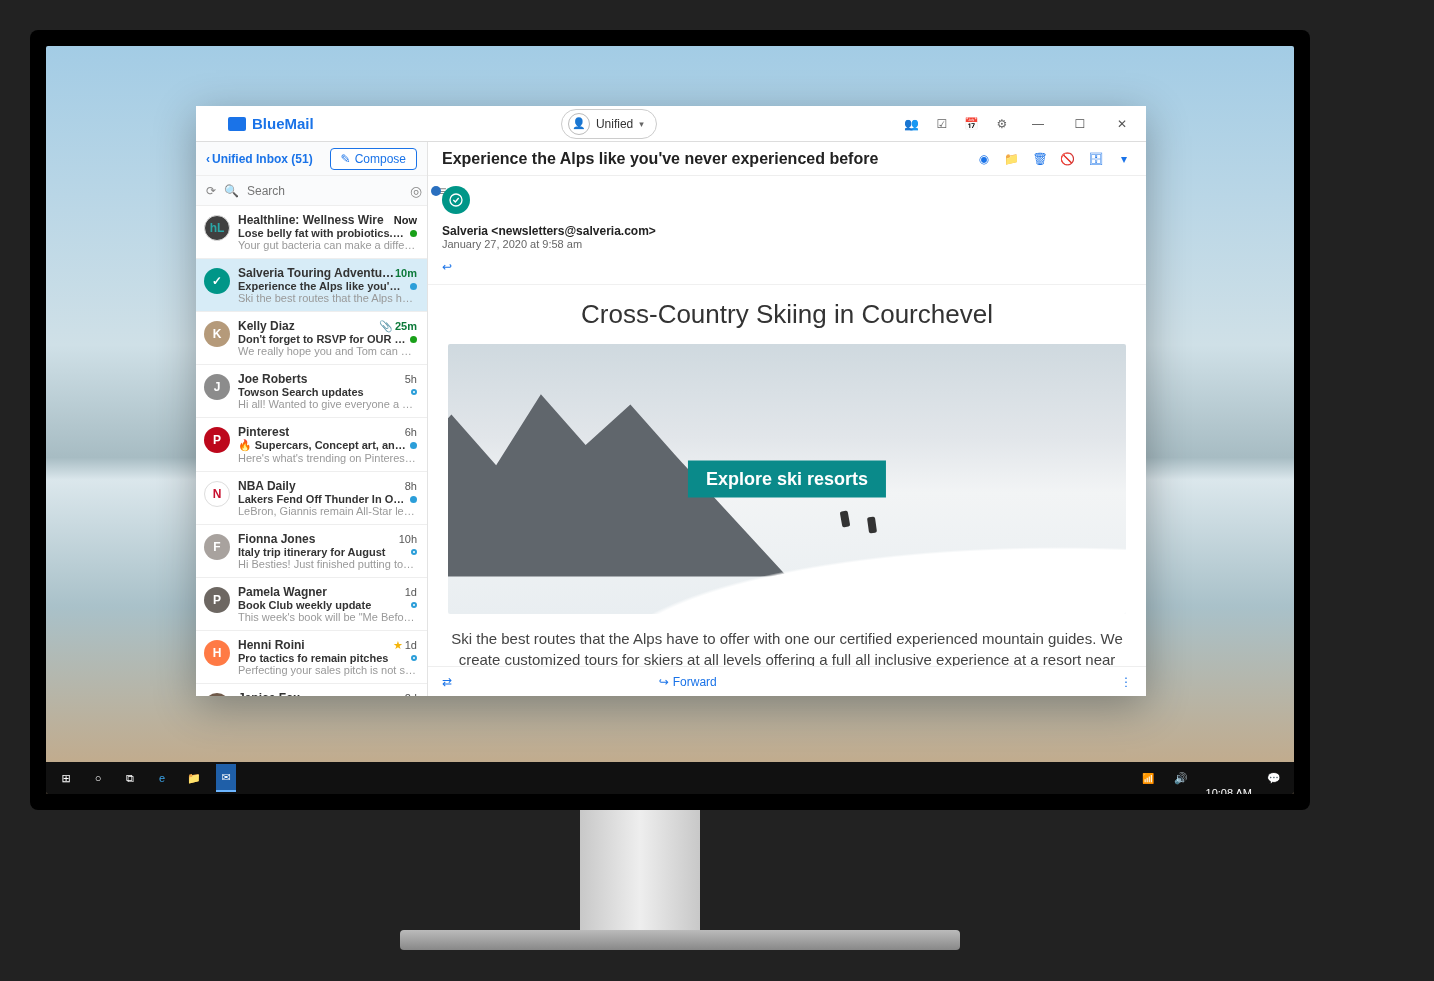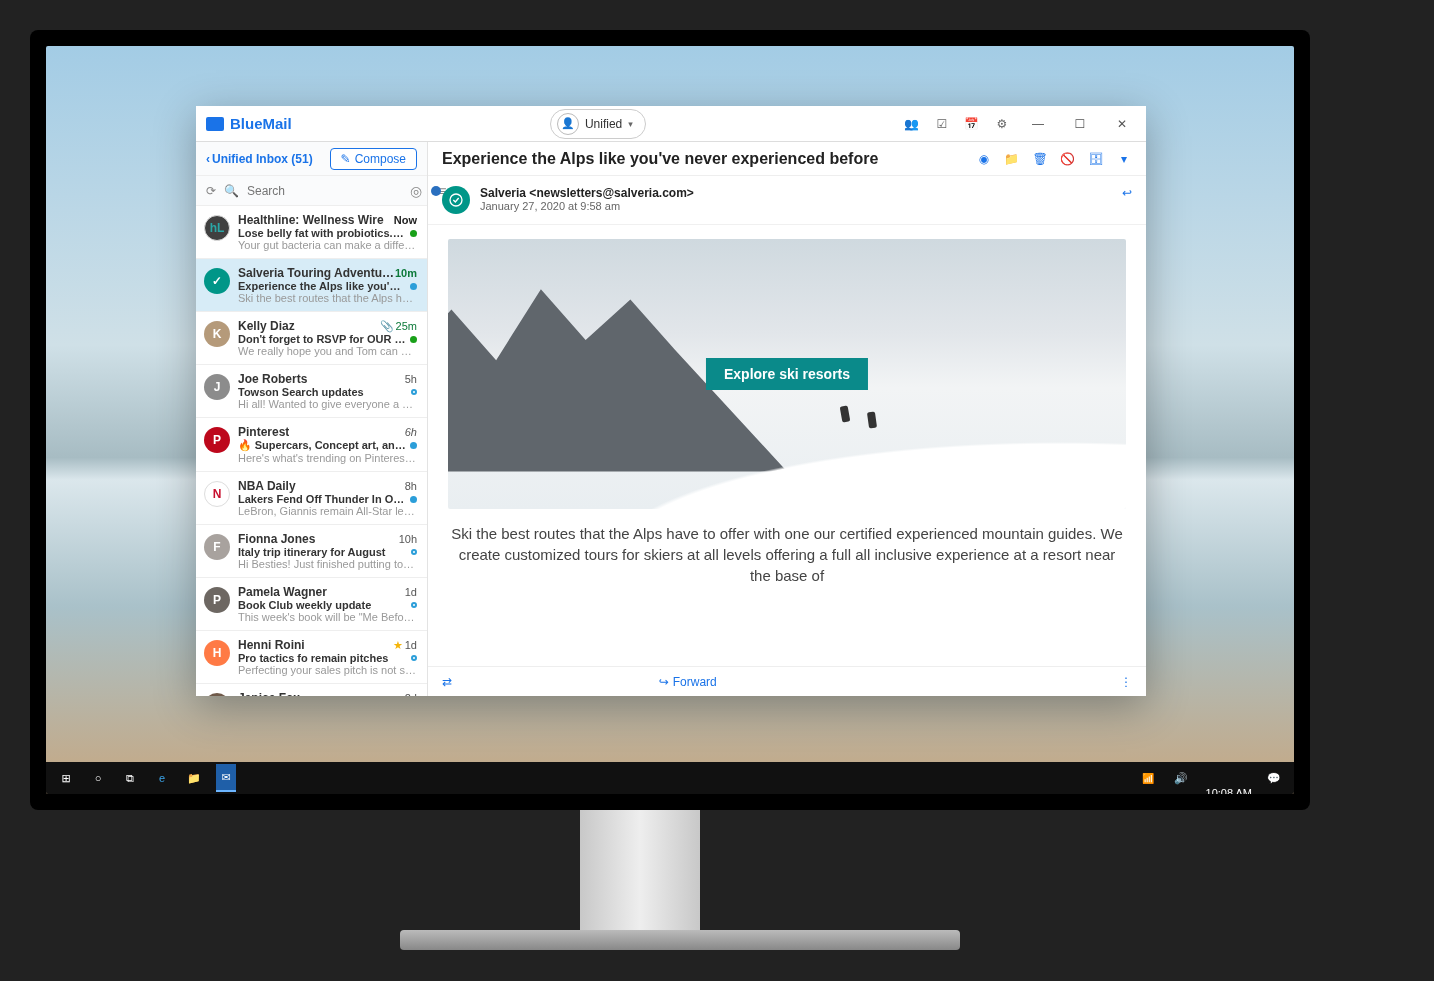--- a/index.html
+++ b/index.html
@@ -19,21 +19,21 @@
   .taskbar .tb-icon { width: 20px; height: 20px; display: flex; align-items: center; justify-content: center; color: #fff; }
   .taskbar .tb-icon.active { background: #1f5fa8; border-bottom: 2px solid #6cb5ff; padding: 0 4px; height: 28px; }
   .taskbar .tb-right { margin-left: auto; display: flex; align-items: center; gap: 12px; padding-right: 10px; }
   .taskbar .clock { text-align: right; line-height: 1.1; margin-top: 43px; }
 
   
   .app { position: absolute; left: 150px; top: 60px; width: 950px; height: 590px; background: #fff; box-shadow: 0 10px 40px rgba(0,0,0,.3); display: flex; flex-direction: column; font-size: 12px; color: #333; }
 
   
   .titlebar { height: 36px; display: flex; align-items: center; border-bottom: 1px solid #ddd; padding: 0 10px; }
-  .brand { display: flex; align-items: center; gap: 6px; color: #1a73e8; font-weight: 600; font-size: 15px; }
+  .brand { display: flex; align-items: center; gap: 6px; color: #1a73e8; font-weight: 600; font-size: 15px; margin-left: 22px; }
   .brand-icon { width: 18px; height: 14px; background: #1a73e8; border-radius: 2px; position: relative; }
   .brand-icon::after { content: ""; position: absolute; left: 2px; top: -4px; border: 4px solid transparent; border-bottom: 4px solid #1a73e8; }
   .unified-pill { margin: 0 auto; border: 1px solid #ccc; border-radius: 16px; padding: 3px 12px 3px 6px; display: flex; align-items: center; gap: 6px; cursor: pointer; font-size: 12px; }
   .unified-pill .pill-icon { width: 22px; height: 22px; border: 1px solid #bbb; border-radius: 50%; display: flex; align-items: center; justify-content: center; font-size: 11px; }
   .unified-pill .caret { font-size: 9px; color: #666; }
   .title-actions { display: flex; align-items: center; gap: 14px; }
   .title-actions .act { width: 16px; color: #666; cursor: pointer; display: flex; align-items: center; justify-content: center; }
   .title-actions .winbtn { width: 28px; color: #555; cursor: pointer; text-align: center; }
 
   
@@ -64,35 +64,35 @@
   .status-dot { width: 7px; height: 7px; border-radius: 50%; margin-left: 4px; flex: none; }
   .preview { font-size: 11px; color: #999; white-space: nowrap; overflow: hidden; text-overflow: ellipsis; }
 
   
   .reader { flex: 1; display: flex; flex-direction: column; min-height: 0; }
   .reader-header { height: 34px; display: flex; align-items: center; justify-content: space-between; padding: 0 14px; border-bottom: 1px solid #eee; }
   .reader-header .subj { font-weight: 700; font-size: 16px; color: #222; white-space: nowrap; overflow: hidden; text-overflow: ellipsis; }
   .reader-header .tools { display: flex; gap: 12px; color: #1a73e8; align-items: center; }
   .reader-header .tools .tool { cursor: pointer; width: 16px; height: 16px; display: flex; align-items: center; justify-content: center; }
 
-  .sender-block { display: flex; padding: 10px 14px; gap: 10px; border-bottom: 1px solid #f0f0f0; align-items: flex-start; }
+  .sender-block { display: flex; padding: 10px 14px; gap: 10px; border-bottom: 1px solid #f0f0f0; align-items: flex-start; flex-direction: column; }
   .sender-block .av { width: 28px; height: 28px; border-radius: 50%; background: #009688; display: flex; align-items: center; justify-content: center; color: #fff; }
   .sender-block .info { flex: 1; font-size: 11px; color: #666; }
   .sender-block .info .nm { color: #222; font-size: 12px; }
   .sender-block .reply { color: #1a73e8; cursor: pointer; }
 
   .content { flex: 1; overflow: auto; text-align: center; padding: 14px 20px 0; }
   .content h1 { font-weight: 300; font-size: 26px; color: #333; margin-bottom: 14px; }
   .hero { position: relative; height: 270px; border-radius: 2px; overflow: hidden; background: linear-gradient(to bottom, #cfd9df 0%, #e2e6ea 35%, #f2f4f5 55%, #e9eef1 100%); }
   .mountains { position: absolute; left: -5%; top: 30px; width: 55%; height: 75%; background: #6b7178; clip-path: polygon(0% 100%, 0% 40%, 10% 20%, 22% 45%, 34% 10%, 46% 35%, 58% 15%, 70% 40%, 100% 100%); filter: brightness(.9); }
   .snow { position: absolute; inset: 0; background: radial-gradient(120% 80% at 90% 120%, #fff 0%, #fff 55%, transparent 56%); }
   .skier { position: absolute; width: 8px; height: 16px; background: #333; border-radius: 2px; }
   .skier.a { left: 58%; top: 62%; transform: rotate(-10deg); }
   .skier.b { left: 62%; top: 64%; transform: rotate(-8deg); }
-  .cta { position: absolute; left: 50%; top: 50%; transform: translate(-50%,-50%); background: #0a8a8a; color: #fff; padding: 8px 18px; font-size: 14px; font-weight: 600; cursor: pointer; }
+  .cta { position: absolute; left: 50%; top: 50%; transform: translate(-50%,-50%); background: #0a8a8a; color: #fff; padding: 8px 18px; font-size: 18px; font-weight: 600; cursor: pointer; }
   .blurb { font-size: 15px; color: #444; margin-top: 14px; line-height: 1.4; font-weight: 300; }
 
   .reader-footer { height: 30px; border-top: 1px solid #eee; display: flex; align-items: center; padding: 0 14px; gap: 10px; color: #1a73e8; }
   .reader-footer .share { cursor: pointer; }
   .reader-footer .fwd { margin: 0 auto; cursor: pointer; display: flex; align-items: center; gap: 4px; }
   .reader-footer .more { margin-left: auto; cursor: pointer; }
 
   .check { stroke: currentColor; fill: none; stroke-width: 2; }
 </style>
 </head>
@@ -179,21 +179,21 @@
                   <div class="preview">Ski the best routes that the Alps have to offer…</div>
                 </div>
               </div>
               <div class="email-item">
                 <div class="avatar" style="background: rgb(181, 154, 122); color: rgb(255, 255, 255);">K</div>
                 <div class="email-body">
                   <div class="row1">
                     <div class="sender">Kelly Diaz</div>
                     <div class="time">
                       <span>📎</span>
-                      <span style="color: rgb(13, 122, 58); font-weight: 400;">25m</span>
+                      <span style="color: rgb(13, 122, 58); font-weight: 700;">25m</span>
                     </div>
                   </div>
                   <div class="row2">
                     <div class="subject">Don't forget to RSVP for OUR Wedding!!</div>
                     <span class="status-dot" style="background: rgb(25, 160, 25);"></span>
                   </div>
                   <div class="preview">We really hope you and Tom can make it!…</div>
                 </div>
               </div>
               <div class="email-item">
@@ -211,21 +211,21 @@
                   </div>
                   <div class="preview">Hi all! Wanted to give everyone a quick updat…</div>
                 </div>
               </div>
               <div class="email-item">
                 <div class="avatar" style="background: rgb(189, 8, 28); color: rgb(255, 255, 255);">P</div>
                 <div class="email-body">
                   <div class="row1">
                     <div class="sender">Pinterest</div>
                     <div class="time">
-                      <span style="color: rgb(85, 85, 85); font-style: italic;">6h</span>
+                      <span style="color: rgb(85, 85, 85);">6h</span>
                     </div>
                   </div>
                   <div class="row2">
                     <div class="subject">🔥 Supercars, Concept art, and more Pins…</div>
                     <span class="status-dot" style="background: rgb(43, 158, 217);"></span>
                   </div>
                   <div class="preview">Here's what's trending on Pinterest EQ silver…</div>
                 </div>
               </div>
               <div class="email-item">
@@ -332,20 +332,21 @@
                 </svg>
             </div>
             <div class="info">
               <div class="nm"><b>Salveria &lt;newsletters@salveria.com&gt;</b></div>
               <div>January 27, 2020 at 9:58 am</div>
             </div>
             <span class="reply">↩</span>
           </div>
 
           <div class="content">
+            <h1>Cross-Country Skiing in Courchevel</h1>
             <div class="hero">
               <div class="mountains"></div>
               <div class="snow"></div>
               <div class="skier a"></div>
               <div class="skier b"></div>
               <div class="cta">Explore ski resorts</div>
             </div>
             <p class="blurb">Ski the best routes that the Alps have to offer with one our certified experienced mountain guides. We create customized tours for skiers at all levels offering a full all inclusive experience at a resort near the base of</p>
           </div>
 

